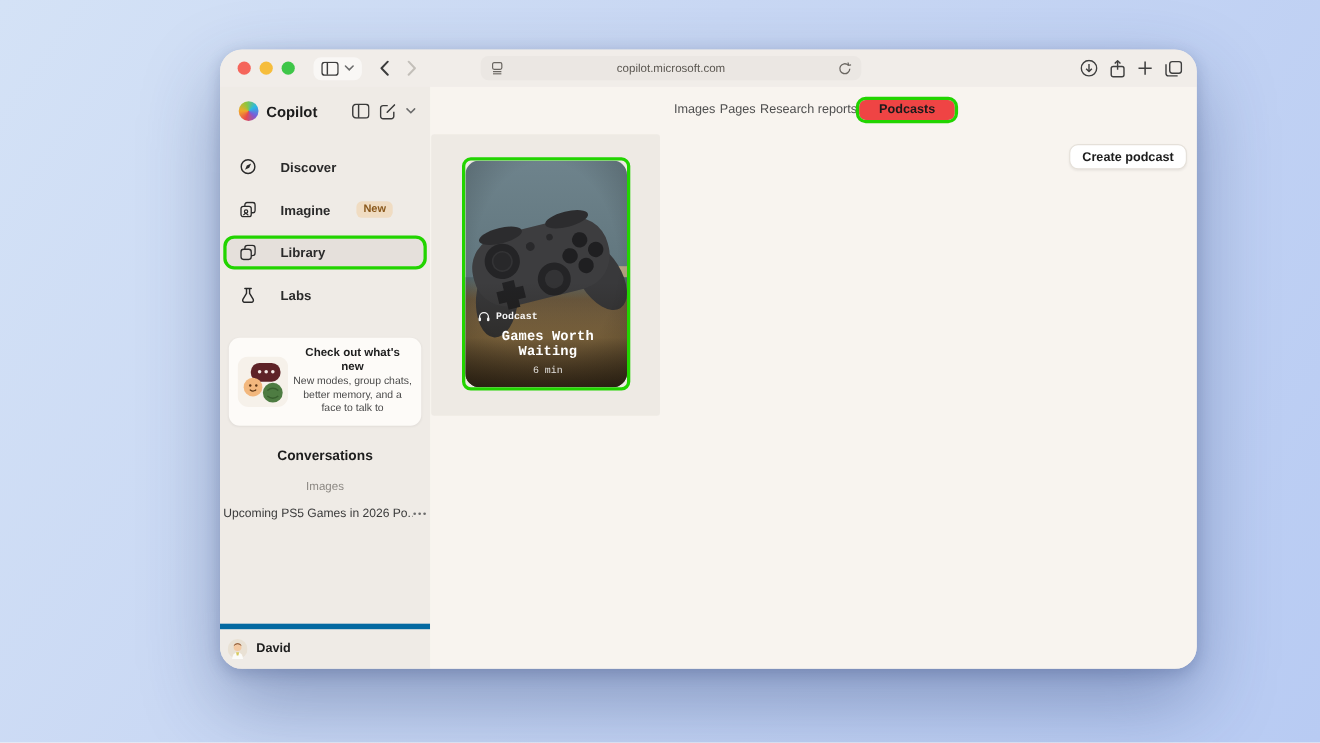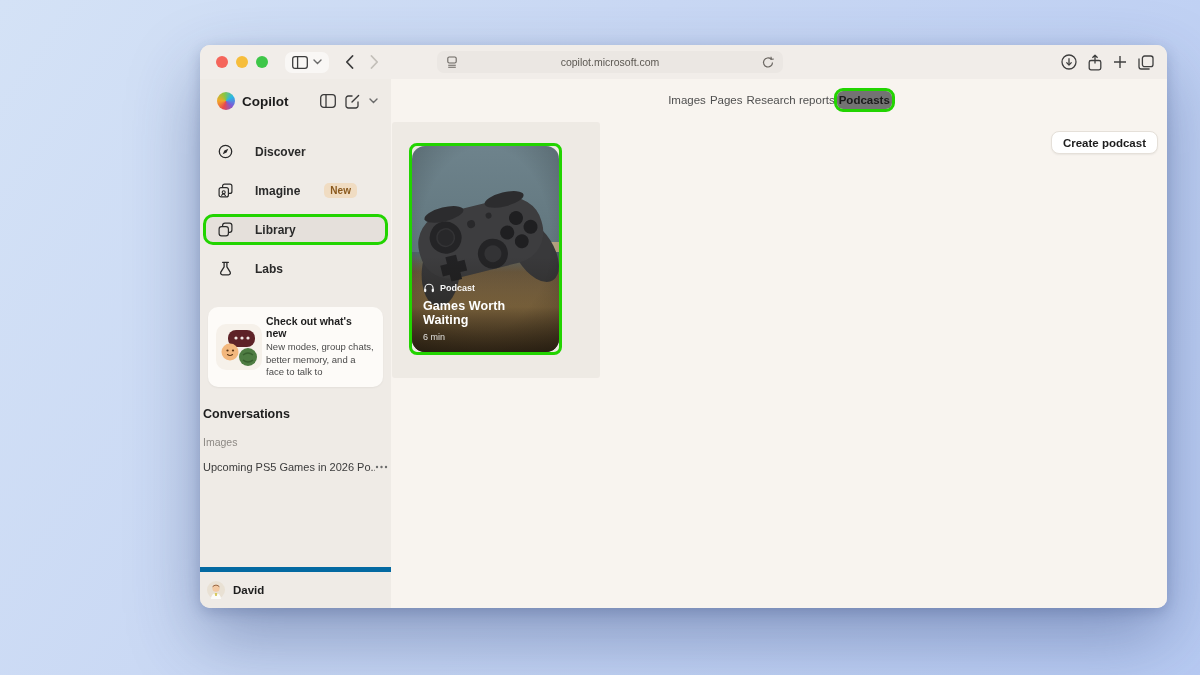--- a/index.html
+++ b/index.html
@@ -4,40 +4,40 @@
 <style>
   :root { --annotation: #22d400; }
   * { margin:0; padding:0; box-sizing:border-box; }
   html,body { width:1200px; height:675px; overflow:hidden; }
   body {
     font-family:"Liberation Sans", sans-serif;
     background: linear-gradient(125deg, #d4e2f6 0%, #c9d8f4 40%, #b8cbf3 100%);
     position:relative; color:#222;
   }
   .window {
-    position:absolute; left:200px; top:45px; width:967px; height:563px;
-    background:#f2eeea; border-radius:10px; overflow:hidden;
+    position:absolute; left:200px; top:45px; width:888px; height:563px;
+    background:#f2eeea; border-radius:20px; overflow:hidden;
     box-shadow: 0 30px 70px rgba(35,55,110,.38), 0 4px 14px rgba(35,55,110,.22);
   }
   
   .titlebar { height:34px; position:relative; display:flex; align-items:center; background:#f1ede9; }
   .traffic { display:flex; gap:8px; margin-left:16px; }
   .dot { width:12px; height:12px; border-radius:50%; }
   .dot.red{ background:#f5655b; } .dot.yellow{ background:#f6bd3b; } .dot.green{ background:#3ec648; }
   .tb-btn { display:flex; align-items:center; gap:5px; margin-left:17px; background:rgba(255,255,255,.55); border-radius:7px; padding:4px 7px; }
   .nav-arrows { display:flex; gap:16px; margin-left:16px; }
   .icon { display:inline-flex; align-items:center; justify-content:center; }
   .url-pill {
     position:absolute; left:237px; top:6px; width:346px; height:22px;
     background:#ebe7e3; border-radius:7px; display:flex; align-items:center; padding:0 9px;
   }
   .url-text { flex:1; text-align:center; font-size:10.5px; color:#5c5852; }
   .tb-right { position:absolute; right:13px; top:0; height:34px; display:flex; align-items:center; gap:11px; }
   
-  .content { display:flex; height:529px; }
+  .content { display:flex; height:529px;text-align:center; }
   .sidebar { width:191px; background:#efebe6; display:flex; flex-direction:column; position:relative; }
   .main { flex:1; background:#f8f4ef; position:relative; }
   
   .sb-header { display:flex; align-items:center; padding:13px 13px 9px 17px; }
   .logo { width:18px; height:18px; border-radius:50%;
     background: conic-gradient(from 200deg, #e8484d, #f2a829, #8cc63e, #27b9e6, #7b5bd8, #e8484d); }
   .brand { font-size:13.5px; font-weight:700; margin-left:7px; color:#1c1c1c; }
   .sb-header-icons { margin-left:auto; display:flex; align-items:center; gap:9px; }
   .nav { margin:6px 6px 0 6px; }
   .nav-item { display:flex; align-items:center; gap:22px; padding:5px 12px; margin:14px 0;
@@ -51,26 +51,26 @@
   .convos { padding:0 3px; margin-top:20px; }
   .convos-header { font-size:12.5px; font-weight:700; color:#1d1d1d; }
   .convos-group { font-size:10.5px; color:#8d8984; margin-top:15px; }
   .convo-row { display:flex; align-items:center; margin-top:13px; }
   .convo-title { flex:1; font-size:11px; color:#3b3b3b; white-space:nowrap; overflow:hidden; }
   .sb-footer { margin-top:auto; border-top:5px solid #0369a1; padding:9px 7px; display:flex; align-items:center; gap:8px; }
   .user-name { font-size:11.5px; font-weight:700; color:#1d1d1d; }
   
   .tabs-row { position:absolute; top:12px; left:0; right:0; display:flex; justify-content:center; align-items:center; }
   .tab { font-size:11.5px; color:#4f4f4f; padding:3px 2px; }
-  .tab.selected { background:#737373; color:#1b1b1b; font-weight:700; padding:3px 2px; border-radius:6px; }
+  .tab.selected { background:#ef4444; color:#1b1b1b; font-weight:700; padding:3px 18px; border-radius:6px; }
   .create-btn { position:absolute; right:9px; top:10px; height:23px; display:flex; align-items:center;
     background:#ffffff; border:1px solid #e5e0d9; border-radius:8px; padding:0 11px;
     font-size:11.5px; font-weight:600; color:#1d1d1d; box-shadow:0 1px 2px rgba(0,0,0,.06);margin-top:42px; }
   .grid-panel { position:absolute; left:1px; top:43px; width:208px; height:256px; background:#eeeae4; border-radius:3px; }
-  .card-annotation { position:absolute; left:18px; top:64px; border:3px solid var(--annotation); border-radius:8px; }
+  .card-annotation { position:absolute; left:29px; top:64px; border:3px solid var(--annotation); border-radius:8px;font-family:Liberation Mono, monospace; }
   .podcast-card { width:147px; height:206px; border-radius:13px; overflow:hidden; position:relative; }
   .card-art { position:absolute; inset:0; }
   .card-overlay { position:absolute; left:0; right:0; bottom:0; height:95px;
     background:linear-gradient(to bottom, rgba(20,16,6,0), rgba(20,16,6,.55)); }
   .card-meta { position:absolute; left:11px; right:8px; bottom:10px; color:#fff; }
   .card-type { display:flex; align-items:center; gap:5px; font-size:9px; font-weight:600; opacity:.95; }
   .card-title { font-size:12.5px; font-weight:700; margin-top:6px; letter-spacing:.1px; }
   .card-duration { font-size:9px; margin-top:5px; opacity:.85; }
   svg { display:block; }
 </style>

